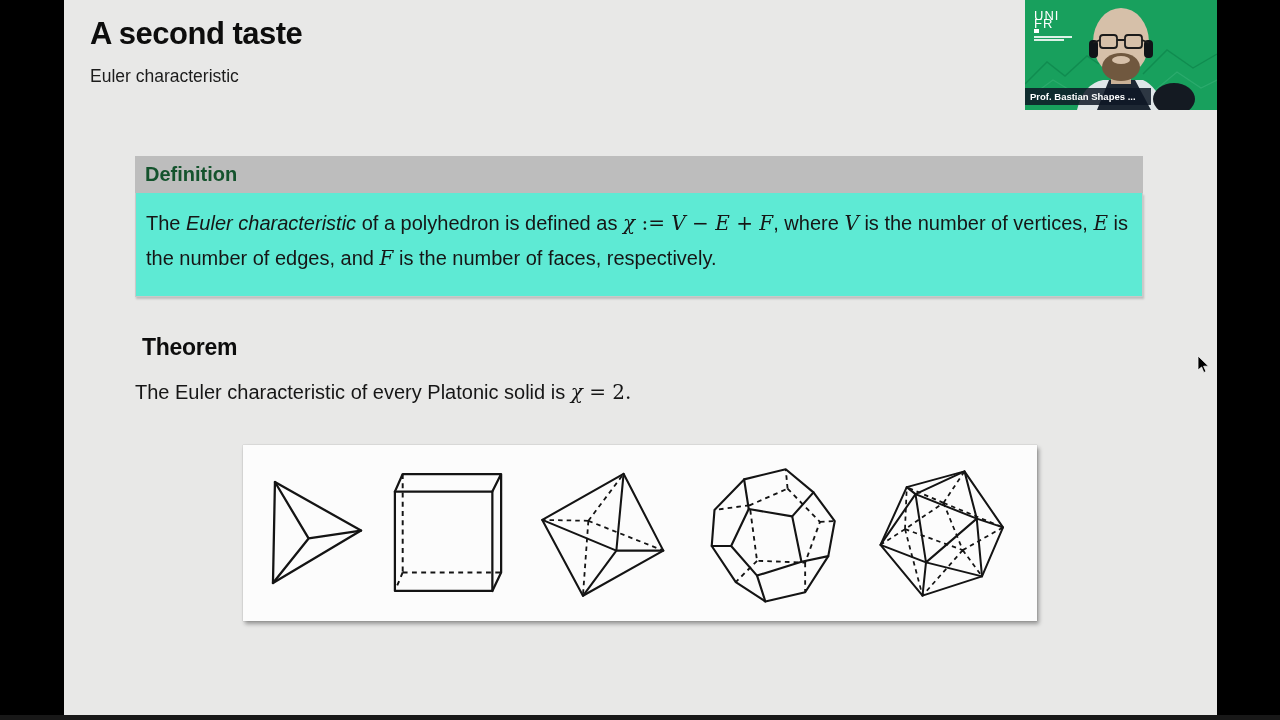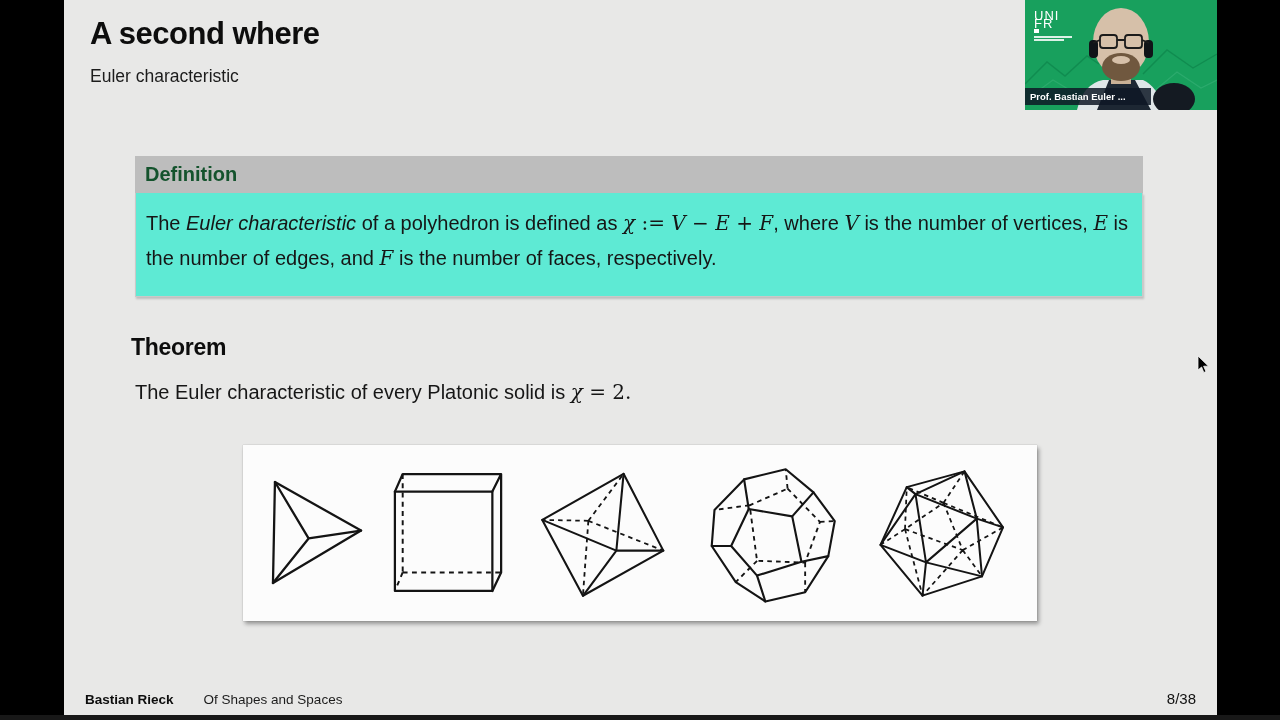--- a/index.html
+++ b/index.html
@@ -14,21 +14,21 @@
   .defbox{position:absolute;left:71px;top:156px;width:1008px;}
   .defbox-header{height:37px;background:#bdbdbd;font-size:20px;font-weight:bold;color:#14532d;
                  line-height:37px;padding-left:10px;box-sizing:border-box;}
   .defbox-body{background:#5eead4;border:1px solid #c9c9c8;border-top:none;
                box-shadow:1px 2px 2px rgba(0,0,0,0.18);
                padding:13px 14px 20px 10px;font-size:20px;line-height:35px;color:#161616;}
   .it{font-style:italic;}
   .mv{font-family:"DejaVu Serif",serif;font-style:italic;font-size:20px;}
   .mo{font-family:"DejaVu Serif",serif;font-size:20px;}
   
-  .theorem-heading{position:absolute;left:67px;top:334px;font-size:23px;font-weight:bold;
+  .theorem-heading{position:absolute;left:78px;top:334px;font-size:23px;font-weight:bold;
                    letter-spacing:-0.3px;color:#0d0d0d;}
   .theorem-text{position:absolute;left:71px;top:380px;font-size:20px;color:#161616;}
   
   .figure-panel{position:absolute;left:179px;top:445px;width:794px;height:176px;background:#fcfcfc;
                 box-shadow:2px 3px 4px rgba(0,0,0,0.35),0 0 1px rgba(0,0,0,0.3);
                 display:flex;align-items:center;justify-content:space-evenly;}
   .figure-panel svg{display:block;}
   .solid-stroke{fill:none;stroke:#141414;stroke-width:2.3;stroke-linejoin:round;stroke-linecap:round;}
   .solid-dash{fill:none;stroke:#141414;stroke-width:2;stroke-dasharray:5 4.5;stroke-linejoin:round;}
   
@@ -55,21 +55,21 @@
   
   .cursor{position:absolute;left:1197px;top:356px;z-index:9;}
 </style>
 </head>
 <body>
 
 <div class="stage">
 
   <div class="slide">
 
-    <div class="slide-title">A second where</div>
+    <div class="slide-title">A second taste</div>
     <div class="slide-subtitle">Euler characteristic</div>
 
     <div class="defbox">
       <div class="defbox-header">Definition</div>
       <div class="defbox-body">
         <span>The </span><span class="it">Euler characteristic</span><span> of a polyhedron is defined as </span><span class="mv">χ</span><span class="mo"> := </span><span class="mv">V</span><span class="mo"> − </span><span class="mv">E</span><span class="mo"> + </span><span class="mv">F</span><span>, where </span><span class="mv">V</span><span> is the number of vertices, </span><span class="mv">E</span><span> is the number of edges, and </span><span class="mv">F</span><span> is the number of faces, respectively.</span>
       </div>
     </div>
 
     <div class="theorem-heading">Theorem</div>
@@ -107,25 +107,20 @@
       <svg width="140" height="149" viewBox="0 0 160 170">
         <path class="solid-dash" d="M84,50 L106,104 L40,80 Z"></path>
         <path class="solid-dash" d="M84,50 L108,14 M84,50 L42,32 M84,50 L152,78 M106,104 L152,78 M106,104 L128,134 M106,104 L60,156 M40,80 L12,98 M40,80 L42,32 M40,80 L60,156"></path>
         <path class="solid-stroke" d="M108,14 L152,78 L128,134 L60,156 L12,98 L42,32 Z"></path>
         <path class="solid-stroke" d="M52,40 L122,68 L64,118 Z"></path>
         <path class="solid-stroke" d="M52,40 L42,32 M52,40 L108,14 M52,40 L12,98 M122,68 L108,14 M122,68 L152,78 M122,68 L128,134 M64,118 L12,98 M64,118 L60,156 M64,118 L128,134"></path>
       </svg>
 
     </div>
 
-    <div class="footer">
-      <span class="footer-author">Bastian Rieck</span>
-      <span class="footer-talk">Of Shapes and Spaces</span>
-      <span class="footer-page">8/38</span>
-    </div>
   </div>
 
   <div class="bar bar-left"></div>
   <div class="bar bar-right"></div>
   <div class="bottom-strip"></div>
 
   <div class="webcam">
     <svg width="192" height="110" viewBox="0 0 192 110">
       <rect x="0" y="0" width="192" height="110" fill="#18a05d"></rect>
 
@@ -149,20 +144,20 @@
         <path d="M92,40 L100,40 M75,40 L68,43 M117,40 L124,43"></path>
       </g>
     </svg>
     <div class="uni-logo">
       <div>UNI</div>
       <div>FR</div>
       <div class="sq"></div>
       <div class="tiny"></div>
       <div class="tiny2"></div>
     </div>
-    <div class="webcam-caption">Prof. Bastian Euler ...</div>
+    <div class="webcam-caption">Prof. Bastian Shapes ...</div>
   </div>
 
   <svg class="cursor" width="13" height="18" viewBox="0 0 13 18">
     <polygon points="1,0 1,14 4.6,11 6.8,16.5 9,15.5 6.6,10.2 11.5,10.2" fill="#000" stroke="#f5f5f5" stroke-width="0.8"></polygon>
   </svg>
 
 </div>
 
 </body></html>

